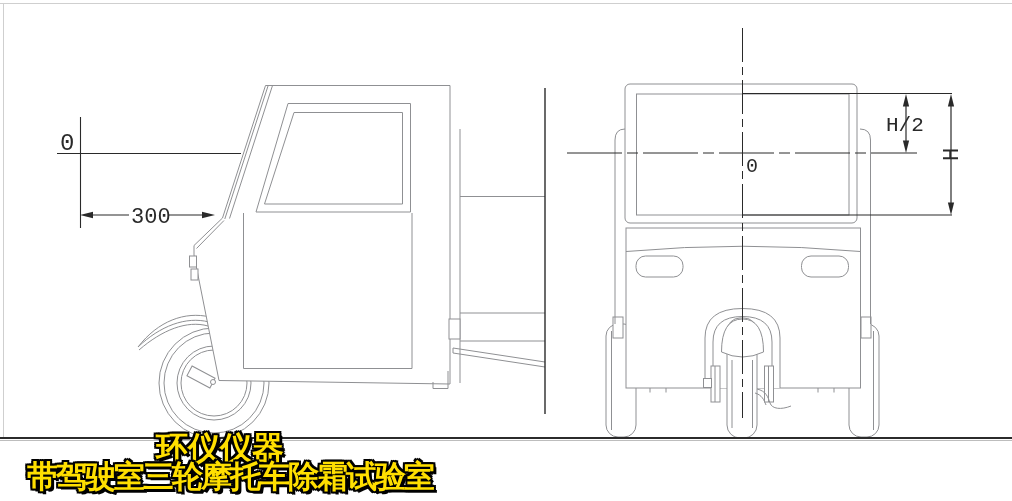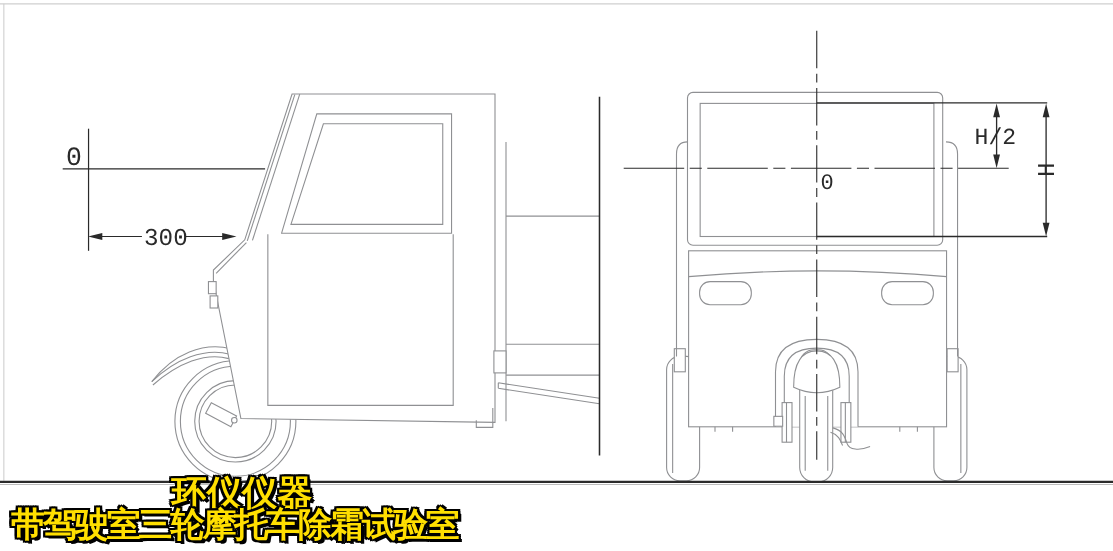--- a/index.html
+++ b/index.html
@@ -20,21 +20,21 @@
     font-family:"DejaVu Sans","Liberation Sans",sans-serif;
     font-weight:900;
     color:#ffdf00;
     white-space:nowrap;
     text-shadow:
       -2px -2px 0 #000, 2px -2px 0 #000, -2px 2px 0 #000, 2px 2px 0 #000,
       0 -2px 0 #000, 0 2px 0 #000, -2px 0 0 #000, 2px 0 0 #000,
       3px 3px 0 #000;
   }
   .wm1{left:156px;top:427px;font-size:32px;letter-spacing:0px;}
-  .wm2{left:10px;top:456px;font-size:31px;letter-spacing:-2px;}
+  .wm2{left:27px;top:456px;font-size:31px;letter-spacing:-2px;}
 </style>
 </head>
 <body>
 
 <div id="stage">
 <svg width="1012" height="501" viewBox="0 0 1012 501">
 
   <g stroke="#cfcfcf" stroke-width="1" fill="none">
     <path d="M0,3.5 L1012,3.5"></path>
     <path d="M3.5,3.5 L3.5,437"></path>

